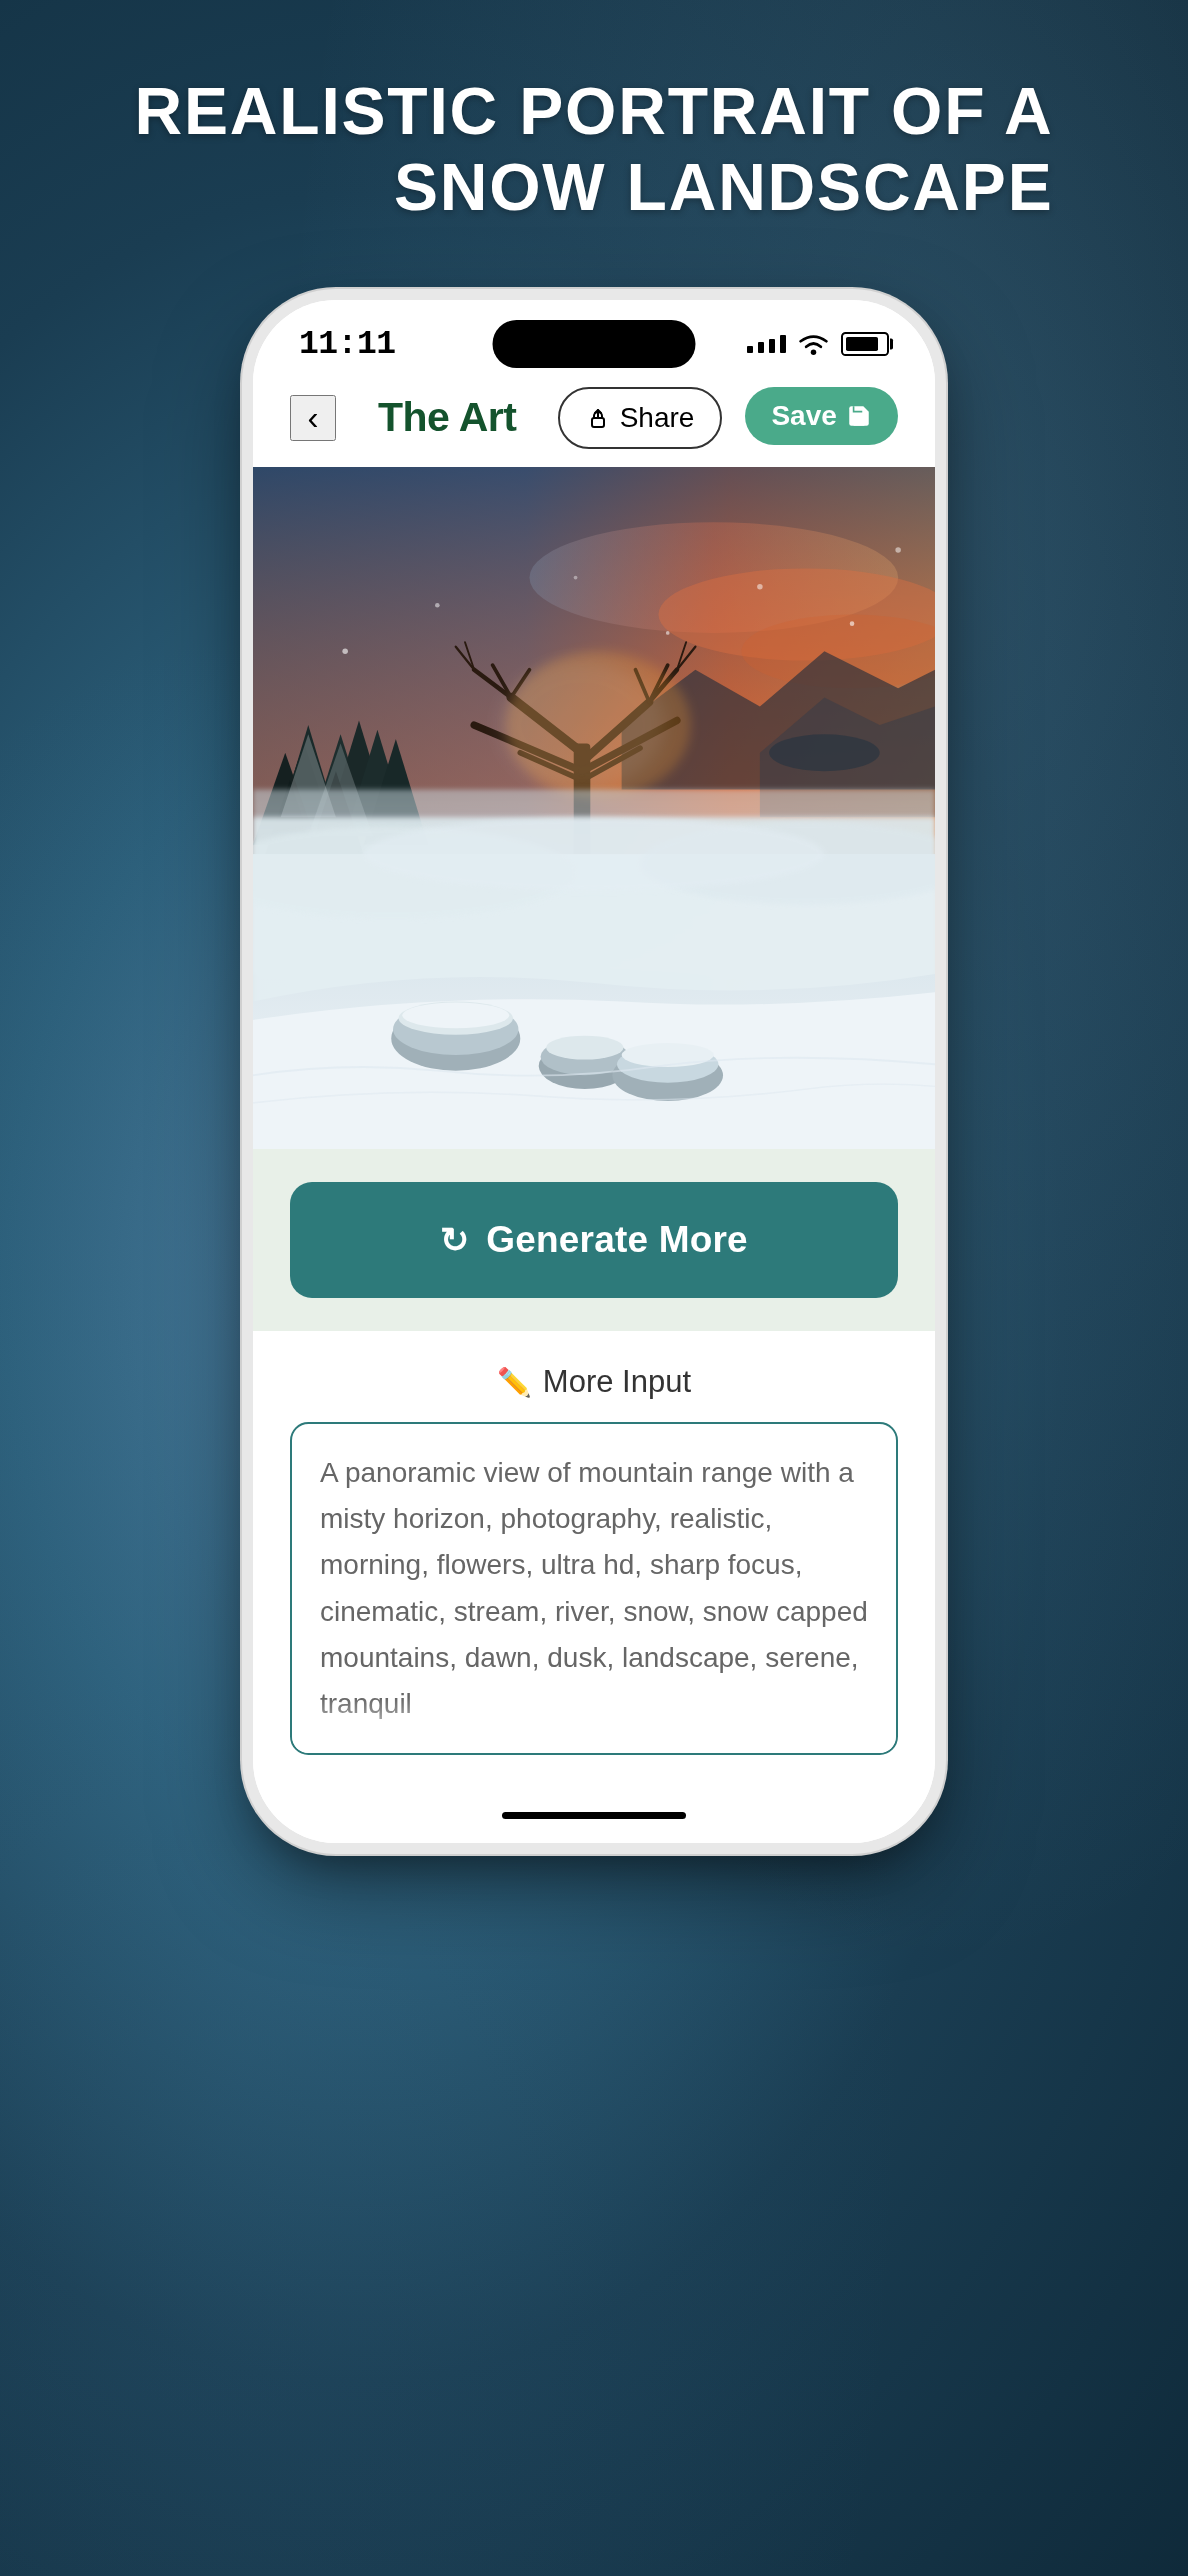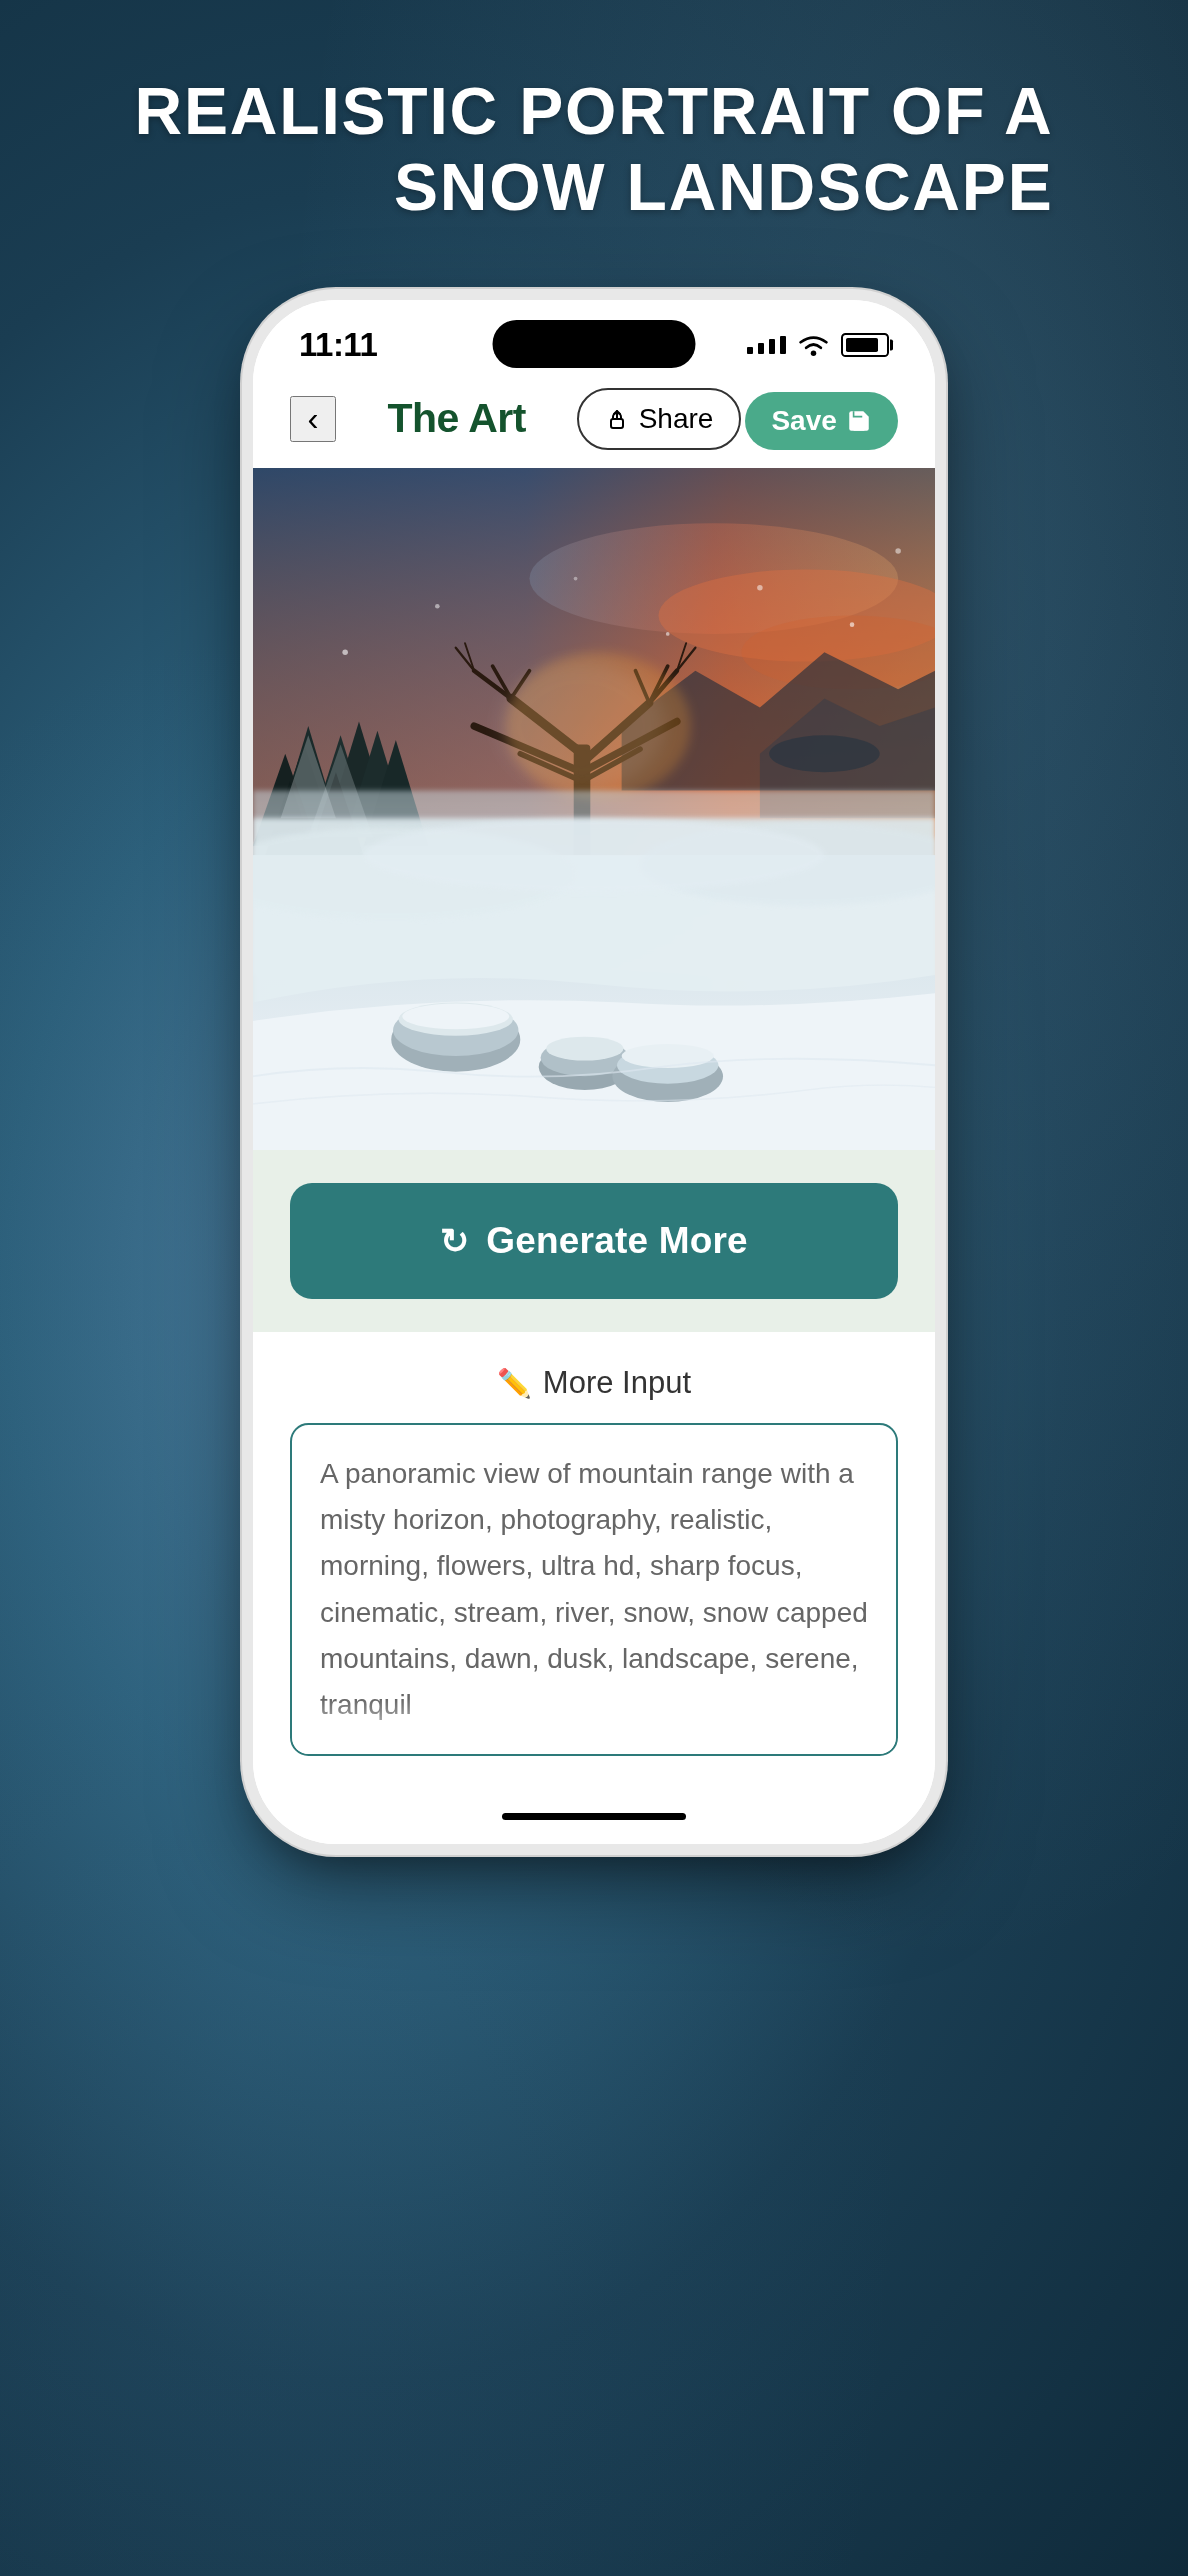--- a/index.html
+++ b/index.html
@@ -72,20 +72,21 @@
       padding: 26px 46px 9.2px 46px;
       background: white;
       position: relative;
     }
 
     .status-time {
       font-size: 33px;
       font-weight: 600;
       color: #000;
       letter-spacing: -0.5px;
+      font-family: Liberation Mono, monospace;
     }
 
     .dynamic-island {
       width: 203px;
       height: 48px;
       background: #000;
       border-radius: 28px;
       position: absolute;
       left: 50%;
       transform: translateX(-50%);
@@ -166,22 +167,22 @@
 
     .nav-title {
       font-size: 41px;
       font-weight: 600;
       color: #14532d;
       letter-spacing: -0.5px;
     }
 
     .nav-actions {
       display: flex;
-      align-items: flex-end;
-      gap: 4px;
+      align-items: flex-start;
+      gap: 23px;
     }
 
     .share-btn {
       display: flex;
       align-items: center;
       gap: 9.2px;
       padding: 13px 26px;
       border: 2.3px solid #333;
       border-radius: 46px;
       background: white;

